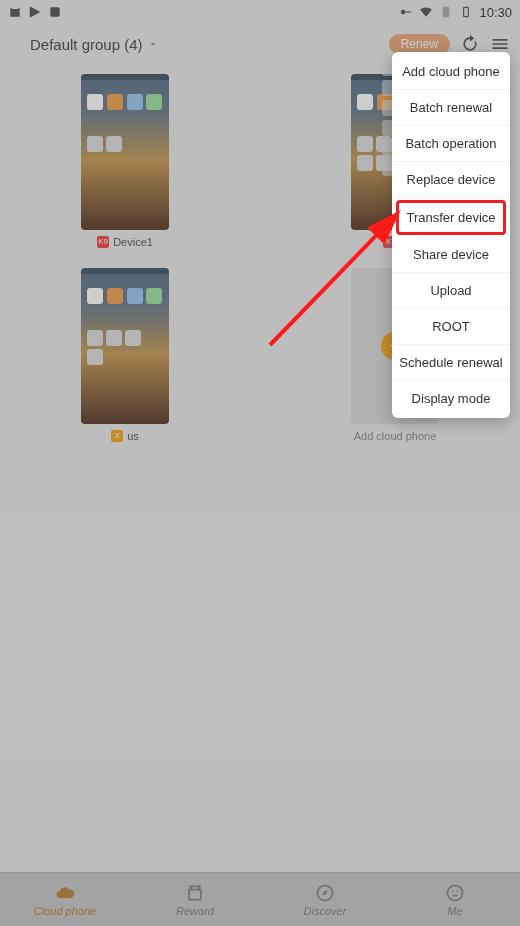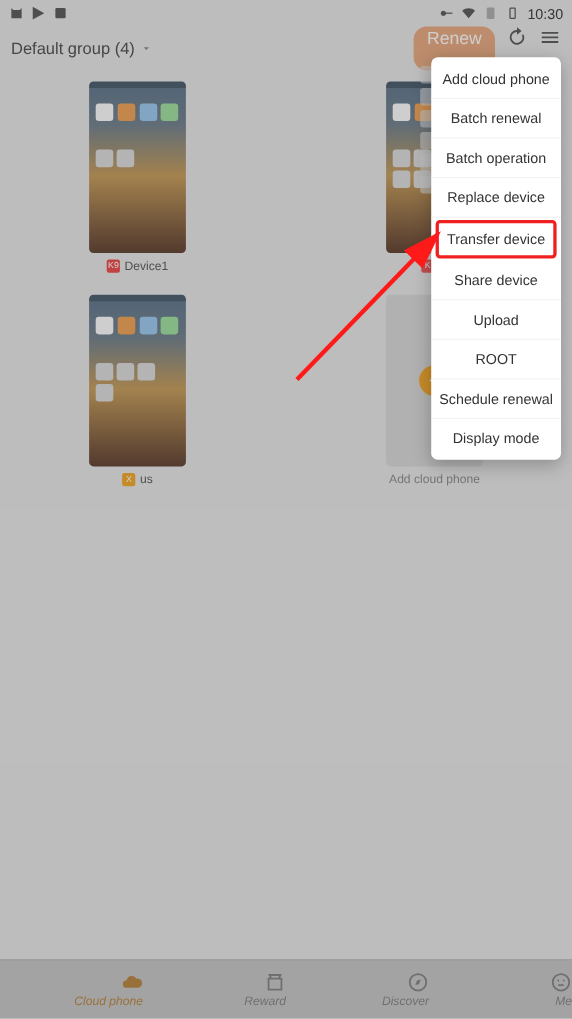--- a/index.html
+++ b/index.html
@@ -6,25 +6,25 @@
   html, body { width: 520px; height: 926px; font-family: -apple-system, Helvetica, Arial, sans-serif; background: #e9e9e9; overflow: hidden; }
   .overlay { position:absolute; inset:0; background:rgba(60,60,60,0.25); z-index:5; }
 
   
   .status { position: relative; z-index:1; height: 24px; display:flex; justify-content:space-between; align-items:center; padding:0 8px; font-size:12px; color:#444; }
   .status .left, .status .right { display:flex; gap:6px; }
   .status .right svg, .status .left svg { width:14px; height:14px; fill:#555; }
   .status .time { font-size:13px; font-weight:500; color:#333; }
 
   
-  .toolbar { position:relative; z-index:1; height:40px; display:flex; padding:0 10px; gap:10px; }
+  .toolbar { position:relative; z-index:1; height:40px; display:flex; align-items:center; padding:0 10px; gap:10px;margin-left:20px; }
   .group { font-size:15px; color:#4a4a4a; display:flex; align-items:center; gap:4px; }
   .group .caret { width:12px; height:12px; fill:#888; }
   .spacer { flex:1; }
-  .renew { background:#e8a77d; color:#fff; font-size:16px; padding:3px 12px; border-radius:12px; }
+  .renew { background:#e8a77d; color:#fff; font-size:12px; padding:3px 12px; border-radius:12px; }
   .refresh, .menu { width:20px; height:20px; fill:#555; }
 
   
   .grid { position:relative; z-index:1; padding: 10px 20px; display:grid; grid-template-columns: repeat(2, 1fr); gap: 20px 60px; justify-items:center; }
   .tile { display:flex; flex-direction:column; align-items:center; gap:6px; }
   .thumb { width:88px; height:156px; border-radius:4px; overflow:hidden; position:relative; }
   .sky { background: linear-gradient(#5a728a 0%, #6d7d8a 25%, #c69a55 55%, #5a3a2a 100%); }
   .thumb .tbar { height:6px; background:rgba(0,0,0,0.25); }
   .thumb .apps { position:absolute; top:20px; left:6px; right:6px; display:grid; grid-template-columns:repeat(4,1fr); gap:3px; }
   .thumb .apps .a { width:16px; height:16px; border-radius:3px; background:#fff; }
@@ -48,21 +48,21 @@
 
   
   .behind { position:absolute; top:60px; right:126px; width:12px; z-index:10; display:flex; flex-direction:column; gap:4px; opacity:0.6; }
   .behind .bi { width:16px; height:16px; border-radius:3px; background:#bbb; }
 
   
   .arrow { position:absolute; z-index:30; pointer-events:none; }
 
   
   .bottom { position:absolute; bottom:0; left:0; right:0; height:54px; background:#f5f5f5; border-top:1px solid #ddd; display:flex; z-index:1; }
-  .bottom .nav { flex:1; display:flex; flex-direction:column; align-items:flex-end; justify-content:center; gap:2px; color:#999; }
+  .bottom .nav { flex:1; display:flex; flex-direction:column; align-items:center; justify-content:center; gap:2px; color:#999; }
   .bottom .nav.active { color:#e29a3a; }
   .bottom .nav svg { width:20px; height:20px; fill:currentColor; }
   .bottom .nav span { font-size:11px; font-style:italic; }
   .bottom-overlay { position:absolute; bottom:0; left:0; right:0; height:54px; background:rgba(60,60,60,0.25); z-index:6; }
 </style>
 </head>
 <body>
 
 <div class="status">
   <div class="left">

